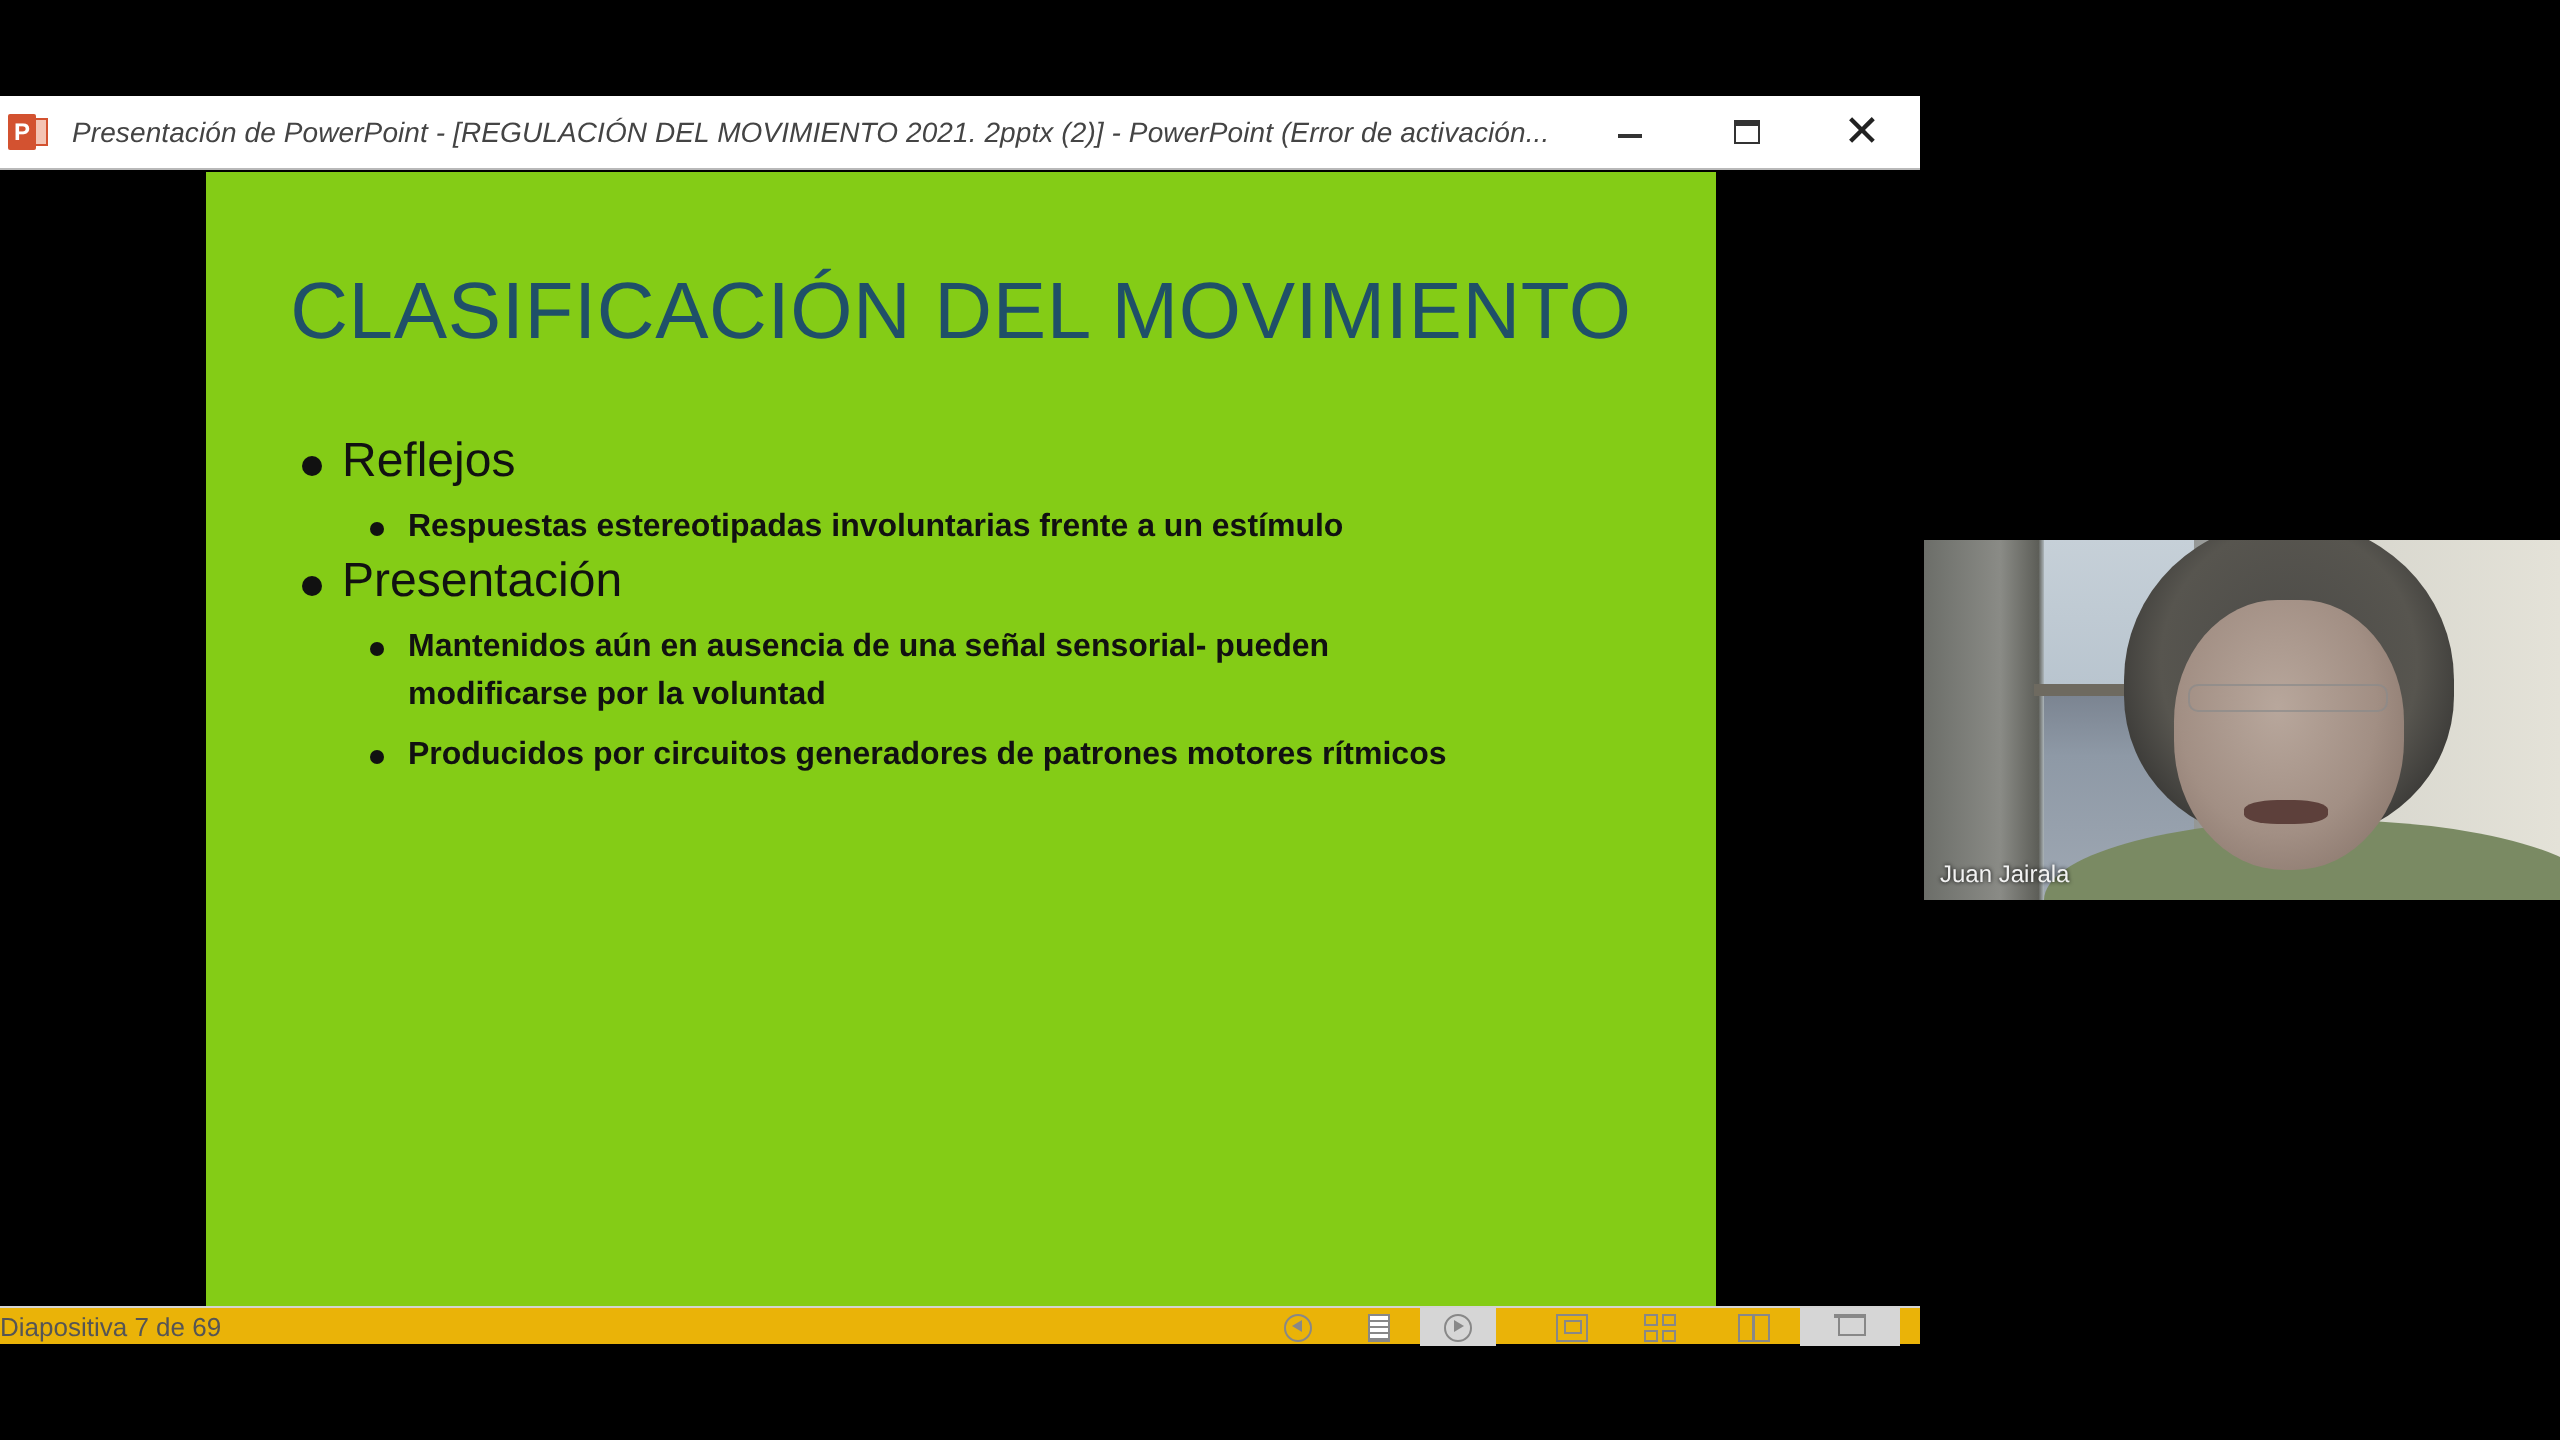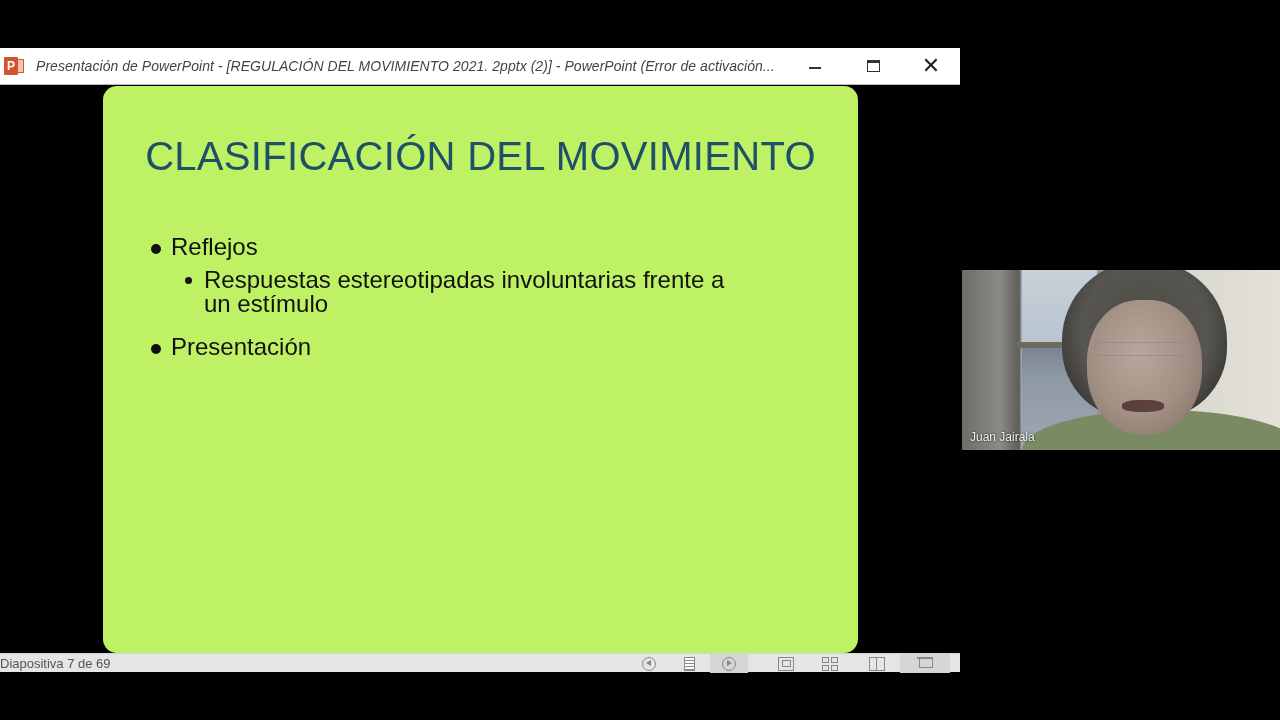--- a/index.html
+++ b/index.html
@@ -13,29 +13,29 @@
   .app-icon .sq { position: absolute; left: 0; top: 1px; width: 14px; height: 18px; background: #d35230; border-radius: 1px; color: #fff; font-size: 12px; font-weight: bold; line-height: 18px; text-align: center; }
   .app-icon .pg { position: absolute; left: 9px; top: 3px; width: 11px; height: 14px; background: #f4c4b4; border: 1px solid #d35230; }
   .title-text { font-size: 14px; color: #444; white-space: nowrap; flex: 1; letter-spacing: 0.05px; font-style: italic; }
   .win-controls { display: flex; height: 37px; }
   .win-btn { width: 58px; height: 37px; display: flex; align-items: center; justify-content: center; color: #222; font-size: 18px; }
   .win-btn.min span { display: block; width: 12px; height: 2px; background: #333; margin-top: 4px; }
   .win-btn.max span { display: block; width: 13px; height: 12px; border: 1.5px solid #333; border-top-width: 3px; }
   .win-btn.close { font-size: 22px; font-weight: 300; }
 
   .slide-area { position: absolute; left: 0; top: 38px; width: 960px; height: 567px; background: #000; }
-  .slide { position: absolute; left: 103px; top: 0; width: 755px; height: 567px; background: #bef264; border-radius: 14px; }
+  .slide { position: absolute; left: 103px; top: 0; width: 755px; height: 567px; background: #84cc16; }
   .slide-title { position: absolute; left: 0; top: 48px; width: 755px; text-align: center; font-size: 40px; color: #1f5068; letter-spacing: 0.3px; font-family: "Liberation Sans", "DejaVu Sans", sans-serif; }
   .bullets { position: absolute; left: 46px; top: 130px; width: 680px; }
-  .l1 { position: relative; padding-left: 22px; font-size: 24px; color: #111; line-height: 30px; margin-top: 16px; }
+  .l1 { position: relative; padding-left: 22px; font-size: 24px; color: #111; line-height: 30px; margin-top: 0; }
   .l1::before { content: ""; position: absolute; left: 2px; top: 12px; width: 10px; height: 10px; border-radius: 50%; background: #111; }
-  .l2 { position: relative; margin-left: 34px; padding-left: 21px; font-size: 24px; color: #111; line-height: 24px; margin-top: 6px; }
+  .l2 { position: relative; margin-left: 34px; padding-left: 21px; font-size: 16px; color: #111; line-height: 24px; margin-top: 6px; font-weight: bold; }
   .l2::before { content: ""; position: absolute; left: 2px; top: 9px; width: 7px; height: 7px; border-radius: 50%; background: #111; }
 
-  .statusbar { position: absolute; left: 0; top: 605px; width: 960px; height: 19px; background: #e5e5e5; border-top: 1px solid #d4d4d4; }
+  .statusbar { position: absolute; left: 0; top: 605px; width: 960px; height: 19px; background: #eab308; border-top: 1px solid #d4d4d4; }
   .status-left { position: absolute; left: 0; top: 2px; font-size: 13px; color: #555; }
   .status-icons { position: absolute; left: 630px; top: 0; height: 19px; display: flex; }
   .sicon { height: 19px; display: flex; align-items: center; justify-content: center; color: #777; }
   .sicon.active { background: #d6d6d6; }
   .circle-ic { width: 14px; height: 14px; border: 1.5px solid #888; border-radius: 50%; position: relative; }
   .circle-ic::after { content: ""; position: absolute; left: 3px; top: 2px; border-style: solid; border-width: 3.5px 5px 3.5px 0; border-color: transparent #888 transparent transparent; }
   .circle-ic.play::after { left: 4px; border-width: 3.5px 0 3.5px 5px; border-color: transparent transparent transparent #888; }
   .notes-ic { width: 11px; height: 14px; border: 1.5px solid #888; background: repeating-linear-gradient(#fff 0 2px, #888 2px 3px); }
   .normal-ic { width: 16px; height: 14px; border: 1.5px solid #888; position: relative; }
   .normal-ic::after { content: ""; position: absolute; left: 3px; top: 2px; width: 7px; height: 5px; border: 1px solid #888; }
@@ -82,20 +82,22 @@
       </div>
     </div>
 
     <div class="slide-area">
       <div class="slide">
         <div class="slide-title">CLASIFICACIÓN DEL MOVIMIENTO</div>
         <div class="bullets">
           <div class="l1">Reflejos</div>
           <div class="l2" style="width:560px;">Respuestas estereotipadas involuntarias frente a un estímulo</div>
           <div class="l1">Presentación</div>
+          <div class="l2" style="width:575px;">Mantenidos aún en ausencia de una señal sensorial- pueden modificarse por la voluntad</div>
+          <div class="l2" style="width:640px;">Producidos por circuitos generadores de patrones motores rítmicos</div>
         </div>
       </div>
     </div>
 
     <div class="statusbar">
       <div class="status-left">Diapositiva 7 de 69</div>
       <div class="status-icons">
         <div class="sicon" style="width:38px;">
             <div class="circle-ic"></div>
           </div>

